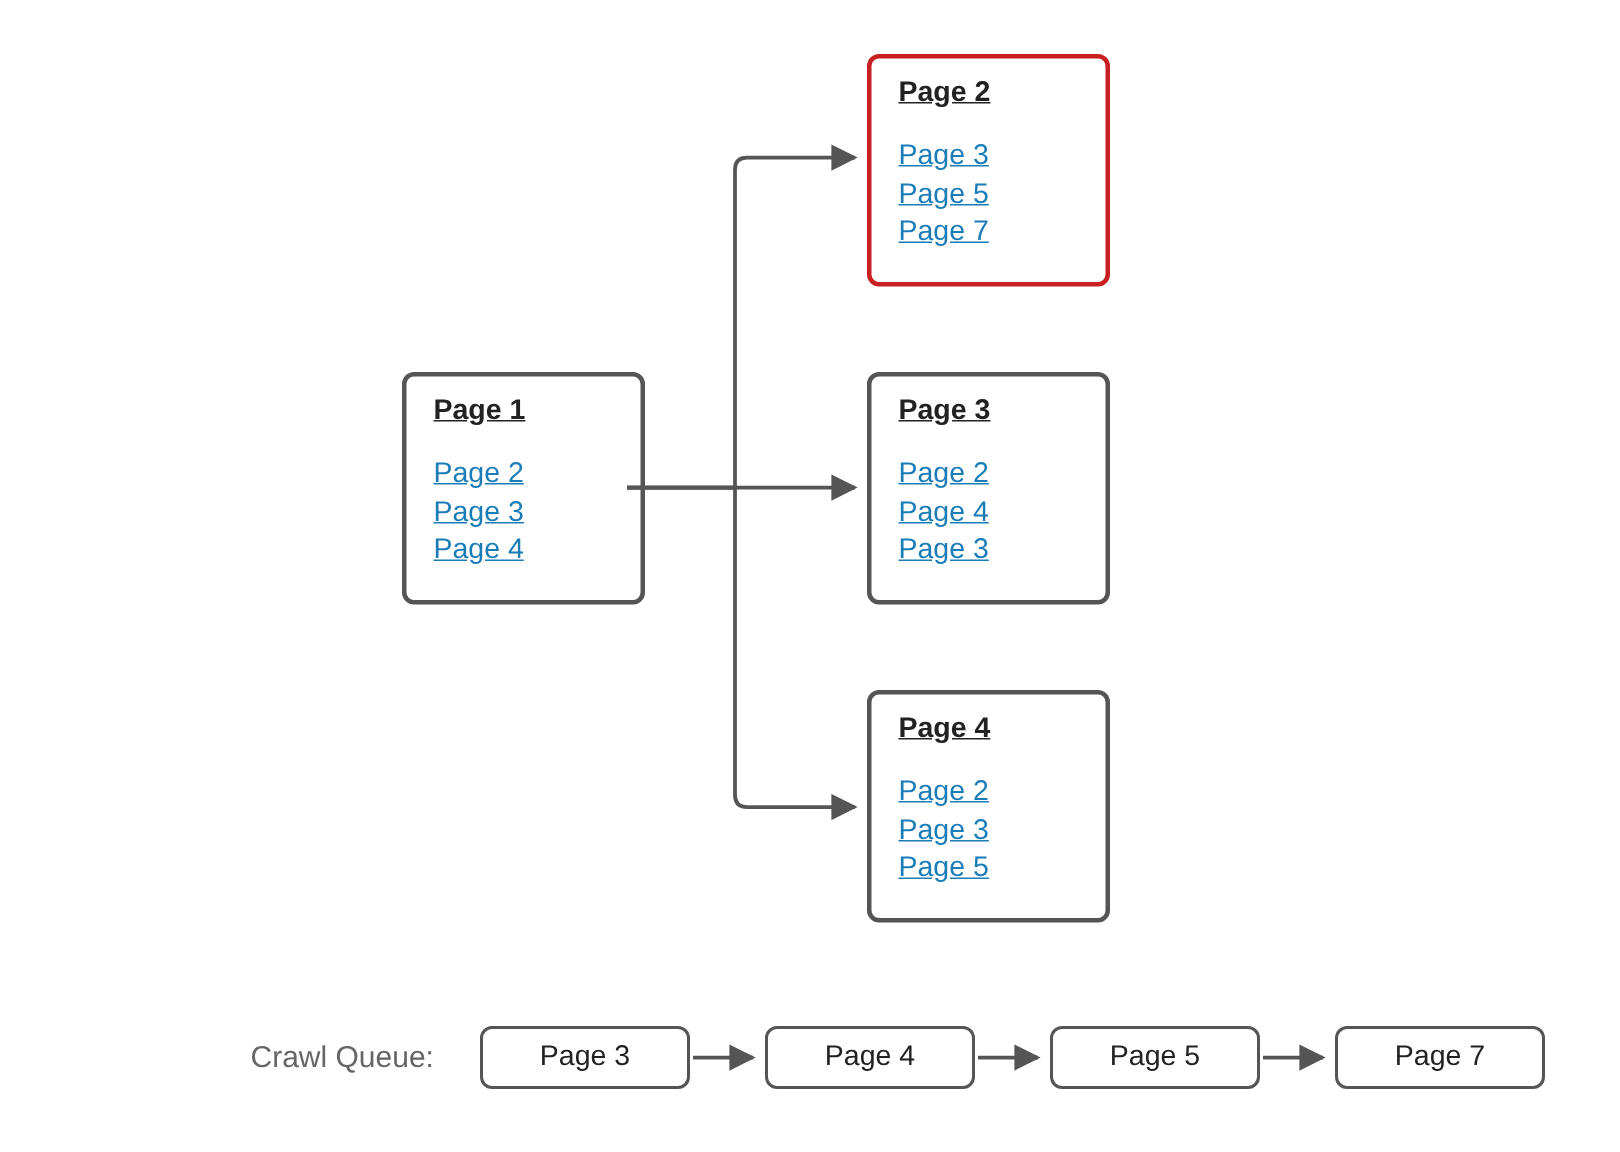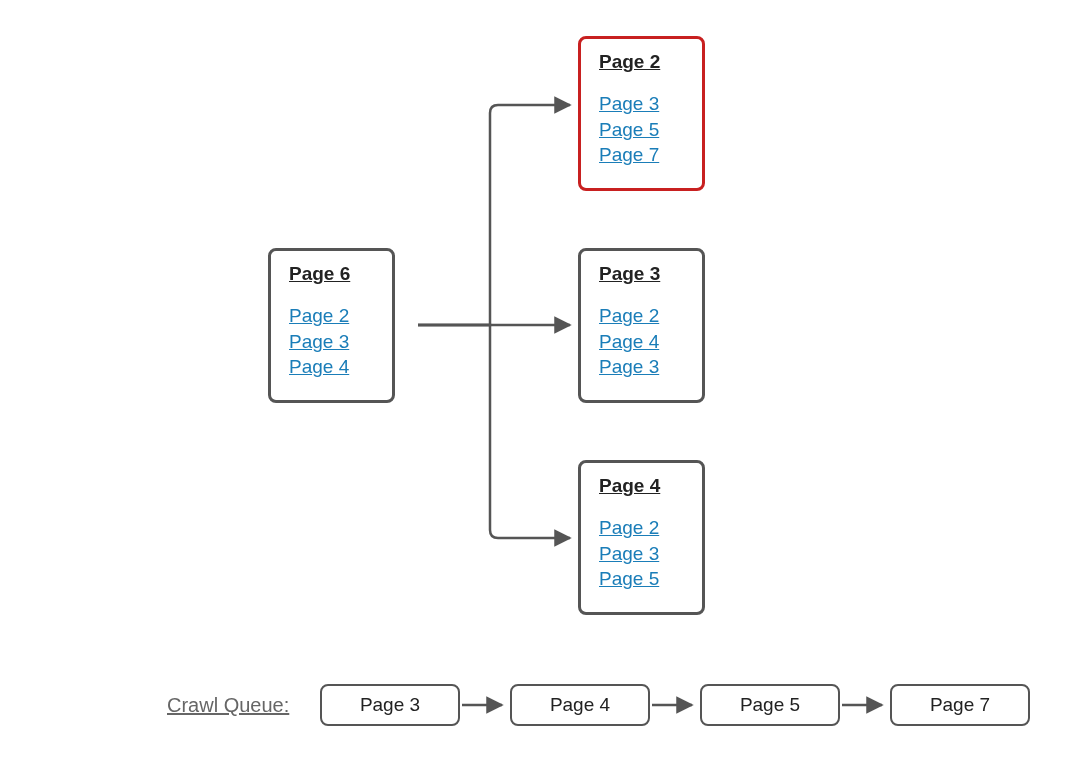--- a/index.html
+++ b/index.html
@@ -5,21 +5,21 @@
     * { box-sizing: border-box; margin: 0; padding: 0; }
     body {
       font-family: Arial, Helvetica, sans-serif;
       background: #fff;
       width: 1080px;
       height: 768px;
       position: relative;
     }
     .page-box {
       position: absolute;
-      width: 127px;
+      width: 162px;
       height: 155px;
       background: #fff;
       border: 3px solid #555;
       border-radius: 8px;
       padding: 12px 18px;
     }
     .page-box.highlight {
       border-color: #c82020;
     }
     .page-title {
@@ -35,21 +35,20 @@
       color: #1a7db8;
       text-decoration: underline;
       font-size: 19px;
       line-height: 1.35;
       cursor: pointer;
     }
     .queue-label {
       position: absolute;
       color: #666;
       font-size: 20px;
-      text-decoration: underline;
     }
     .queue-box {
       position: absolute;
       width: 140px;
       height: 42px;
       border: 2px solid #555;
       border-radius: 8px;
       background: #fff;
       display: flex;
       align-items: center;
@@ -62,21 +61,21 @@
       left: 0; top: 0;
       width: 1080px;
       height: 768px;
       pointer-events: none;
     }
   </style>
 </head>
 <body>
 
 <div class="page-box" style="left:268px; top:248px;">
-  <span class="page-title">Page 6</span>
+  <span class="page-title">Page 1</span>
   <a class="page-link">Page 2</a>
   <a class="page-link">Page 3</a>
   <a class="page-link">Page 4</a>
 </div>
 
 <div class="page-box highlight" style="left:578px; top:36px;">
   <span class="page-title">Page 2</span>
   <a class="page-link">Page 3</a>
   <a class="page-link">Page 5</a>
   <a class="page-link">Page 7</a>

